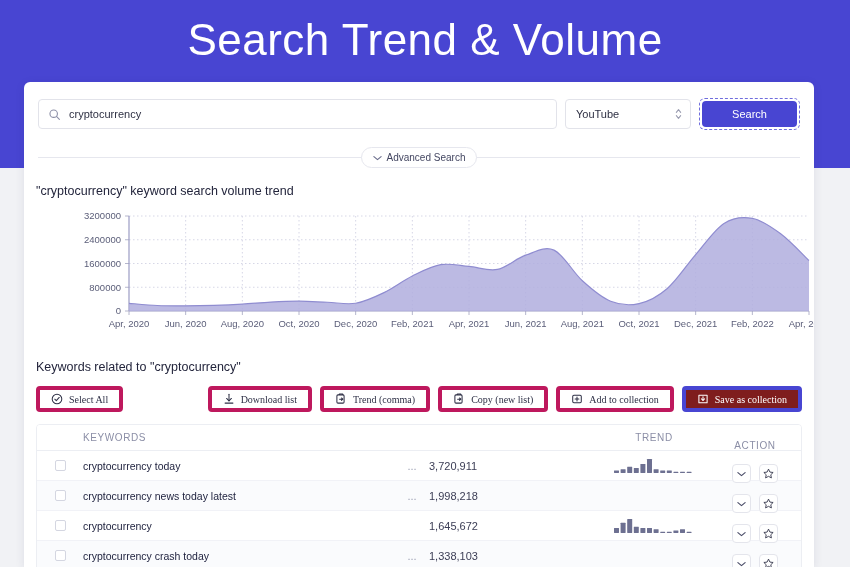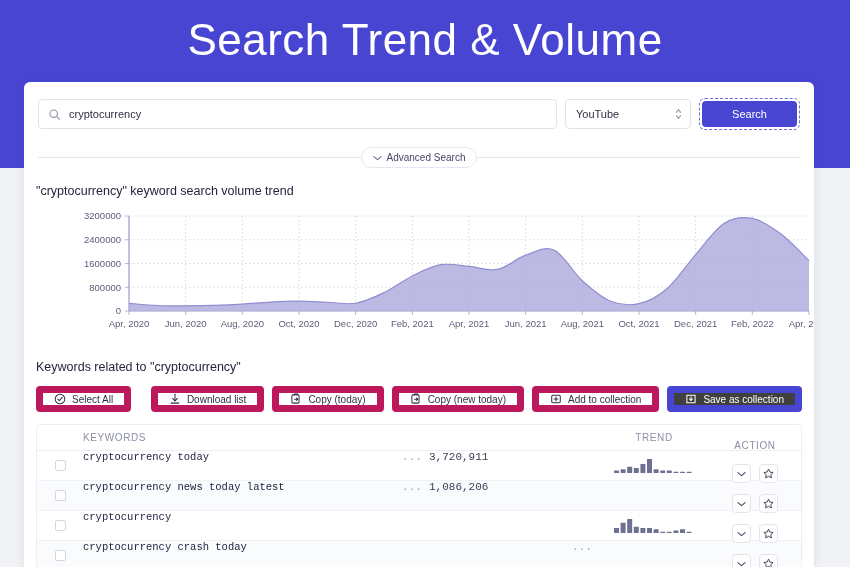--- a/index.html
+++ b/index.html
@@ -123,32 +123,32 @@
     margin: 12px 0 0 12px;
     font-size: 12.5px; color: #23253c;
   }
   .toolbar {
     display: flex; align-items: center;
     margin: 12px 12px 0 12px;
     gap: 8px;
   }
   .tb-btn {
     height: 26px;
-    border: 7px solid #be185d;
+    border: 4px solid #be185d;
     border-radius: 4px;
     background: #fff;
     display: flex; align-items: center; gap: 6px;
     padding: 0 11px;
     font-size: 10px; color: #2d2f45;
-    font-family: Liberation Sans, sans-serif;
+    font-family: Liberation Serif, serif;
     cursor: pointer;
     white-space: nowrap;
   }
   .tb-btn.primary {
-    background: #404040; border-color: #4845d2; color: #fff;
+    background: #7f1d1d; border-color: #4845d2; color: #fff;
   }
   .tb-spacer { flex: 1 1 auto; }
   .tb-icon { display: flex; align-items: center; }
 
   
   .table {
     margin: 12px 12px 0 12px;
     border: 1px solid #eceef3;
     border-radius: 4px 4px 0 0;
     overflow: hidden;
@@ -165,25 +165,24 @@
     display: flex; align-items: center; gap: 3px;
   }
   .c-check { width: 46px; flex: 0 0 46px; display:flex; align-items:center; justify-content:center; }
   .c-kw    { flex: 1 1 auto; }
   .c-dots  { width: 34px; flex: 0 0 34px; text-align: center; color:#9ea1b5; font-size:11px;}
   .c-vol   { width: 170px; flex: 0 0 170px; }
   .c-trend { width: 110px; flex: 0 0 110px; display:flex; align-items:center; justify-content:center; }
   .c-act   { width: 92px; flex: 0 0 92px; display:flex; align-items:center; justify-content:center; gap: 8px; margin-top: 16px; }
 
   .trow {
-    display: flex; 
+    display: flex; align-items: center;
     height: 30px;
     border-bottom: 1px solid #f1f2f7;
     background: #fff;
-    font-family: Liberation Mono, monospace;
   }
   .trow.alt { background: #fafbfd; }
   .cell-kw { font-size: 10.5px; color: #222541; }
   .cell-vol { font-size: 11px; color: #3b3d55; }
   .chk {
     width: 11px; height: 11px;
     border: 1px solid #d4d6e1; border-radius: 2px; background: #fff;
     cursor: pointer;
   }
   .sq-btn {
@@ -333,32 +332,32 @@
       </div>
 
       <div class="tb-btn">
         <span class="tb-icon">
           <svg width="12" height="12" viewBox="0 0 14 14" fill="none" stroke="#2d2f45" stroke-width="1.2" stroke-linejoin="round">
             <rect x="2.2" y="2.2" width="8.4" height="9.6" rx="1.3"></rect>
               <path d="M5 2.2 V1.2 h4 v1"></path>
               <path d="M5.4 7.2 h3.6 M7.6 5.8 l1.6 1.4 -1.6 1.4" stroke-linecap="round"></path>
           </svg>
         </span>
-        <span>Copy (today)</span>
+        <span>Trend (comma)</span>
       </div>
 
       <div class="tb-btn">
         <span class="tb-icon">
           <svg width="12" height="12" viewBox="0 0 14 14" fill="none" stroke="#2d2f45" stroke-width="1.2" stroke-linejoin="round">
             <rect x="2.2" y="2.2" width="8.4" height="9.6" rx="1.3"></rect>
               <path d="M5 2.2 V1.2 h4 v1"></path>
               <path d="M5.4 7.2 h3.6 M7.6 5.8 l1.6 1.4 -1.6 1.4" stroke-linecap="round"></path>
           </svg>
         </span>
-        <span>Copy (new today)</span>
+        <span>Copy (new list)</span>
       </div>
 
       <div class="tb-btn">
         <span class="tb-icon">
           <svg width="12" height="12" viewBox="0 0 14 14" fill="none" stroke="#2d2f45" stroke-width="1.2" stroke-linecap="round" stroke-linejoin="round">
             <rect x="2" y="2.6" width="10" height="8.8" rx="1.4"></rect>
               <line x1="7" y1="4.8" x2="7" y2="9.2"></line>
               <line x1="4.8" y1="7" x2="9.2" y2="7"></line>
           </svg>
         </span>
@@ -421,41 +420,42 @@
           </svg>
         </div>
       </div>
           </div>
           <div class="trow alt">
       <div class="c-check">
         <div class="chk"></div>
       </div>
       <div class="c-kw cell-kw">cryptocurrency news today latest</div>
       <div class="c-dots">...</div>
-      <div class="c-vol cell-vol">1,086,206</div>
+      <div class="c-vol cell-vol">1,998,218</div>
       <div class="c-trend"></div>
       <div class="c-act">
         <div class="sq-btn">
           <svg width="9" height="6" viewBox="0 0 10 6" fill="none" stroke="#4a4d68" stroke-width="1.3" stroke-linecap="round" stroke-linejoin="round">
             <polyline points="1,1.5 5,4.8 9,1.5"></polyline>
           </svg>
         </div>
         <div class="sq-btn">
           <svg width="11" height="11" viewBox="0 0 14 14" fill="none" stroke="#2d2f45" stroke-width="1.1" stroke-linejoin="round">
             <polygon points="7,1.4 8.8,5.2 12.9,5.7 9.9,8.6 10.7,12.6 7,10.6 3.3,12.6 4.1,8.6 1.1,5.7 5.2,5.2"></polygon>
           </svg>
         </div>
       </div>
           </div>
           <div class="trow">
       <div class="c-check">
         <div class="chk"></div>
       </div>
       <div class="c-kw cell-kw">cryptocurrency</div>
       <div class="c-dots"></div>
+      <div class="c-vol cell-vol">1,645,672</div>
       <div class="c-trend">
               <svg class="spark" width="79.19999999999999" height="14">
                 <rect x="0" y="8.90909090909091" width="5" height="5.090909090909091" fill="#6d7091" rx="0.4"></rect>
                 <rect x="6.6" y="3.8181818181818183" width="5" height="10.181818181818182" fill="#6d7091" rx="0.4"></rect>
                 <rect x="13.2" y="0" width="5" height="14" fill="#6d7091" rx="0.4"></rect>
                 <rect x="19.799999999999997" y="7.636363636363637" width="5" height="6.363636363636363" fill="#6d7091" rx="0.4"></rect>
                 <rect x="26.4" y="8.90909090909091" width="5" height="5.090909090909091" fill="#6d7091" rx="0.4"></rect>
                 <rect x="33" y="8.90909090909091" width="5" height="5.090909090909091" fill="#6d7091" rx="0.4"></rect>
                 <rect x="39.599999999999994" y="10.181818181818182" width="5" height="3.818181818181818" fill="#6d7091" rx="0.4"></rect>
                 <rect x="46.199999999999996" y="12.727272727272727" width="5" height="1.2727272727272727" fill="#6d7091" rx="0.4"></rect>
@@ -477,20 +477,21 @@
           </svg>
         </div>
       </div>
           </div>
           <div class="trow alt">
       <div class="c-check">
         <div class="chk"></div>
       </div>
       <div class="c-kw cell-kw">cryptocurrency crash today</div>
       <div class="c-dots">...</div>
+      <div class="c-vol cell-vol">1,338,103</div>
       <div class="c-trend"></div>
       <div class="c-act">
         <div class="sq-btn">
           <svg width="9" height="6" viewBox="0 0 10 6" fill="none" stroke="#4a4d68" stroke-width="1.3" stroke-linecap="round" stroke-linejoin="round">
             <polyline points="1,1.5 5,4.8 9,1.5"></polyline>
           </svg>
         </div>
         <div class="sq-btn">
           <svg width="11" height="11" viewBox="0 0 14 14" fill="none" stroke="#2d2f45" stroke-width="1.1" stroke-linejoin="round">
             <polygon points="7,1.4 8.8,5.2 12.9,5.7 9.9,8.6 10.7,12.6 7,10.6 3.3,12.6 4.1,8.6 1.1,5.7 5.2,5.2"></polygon>

